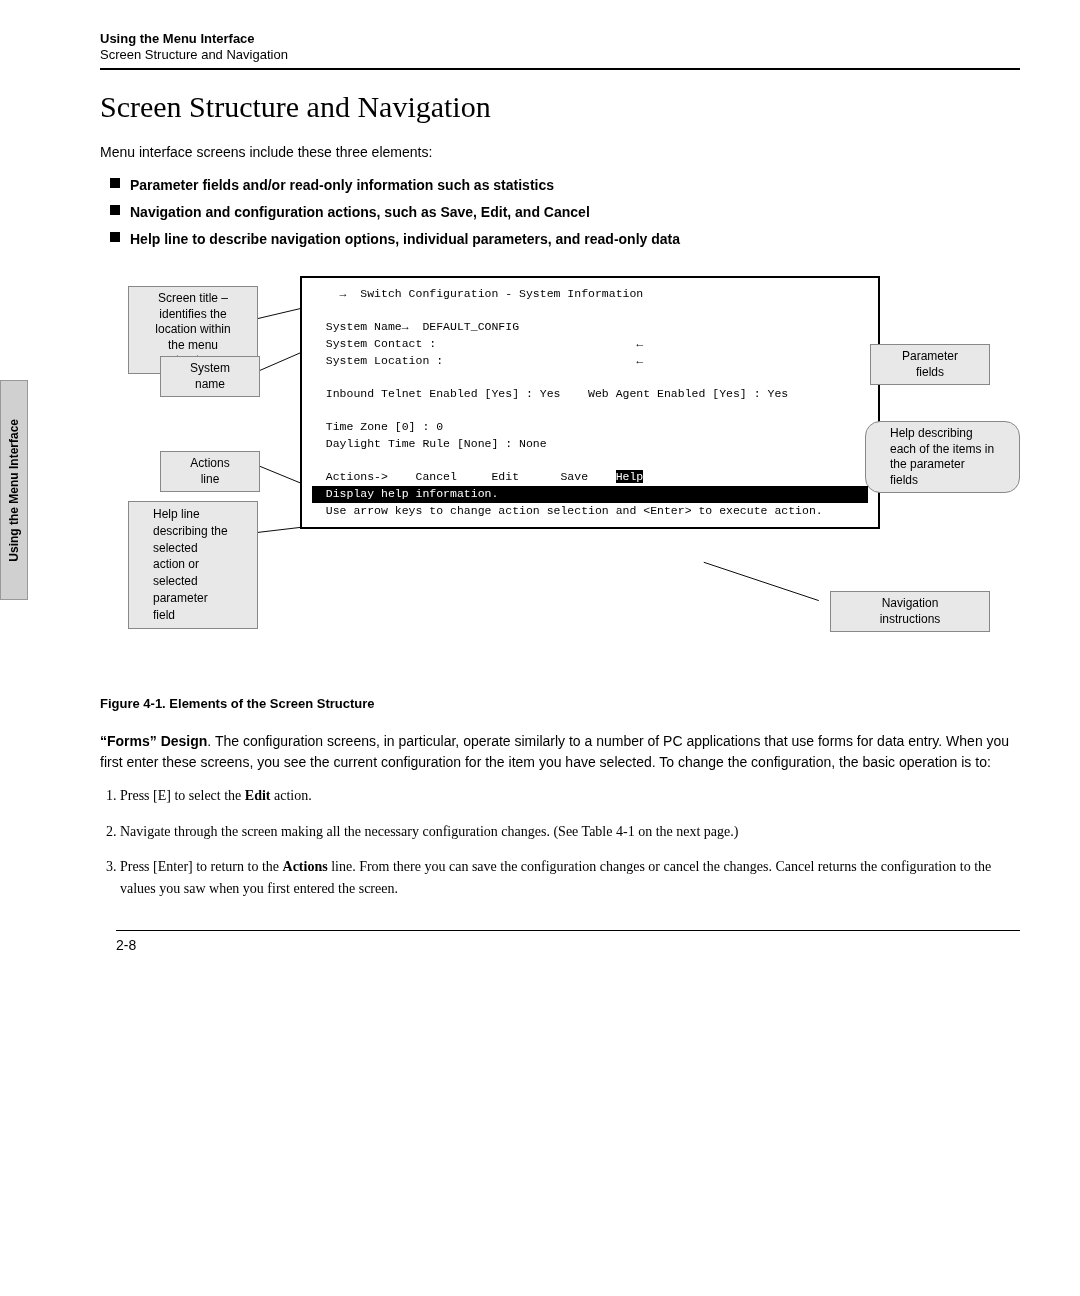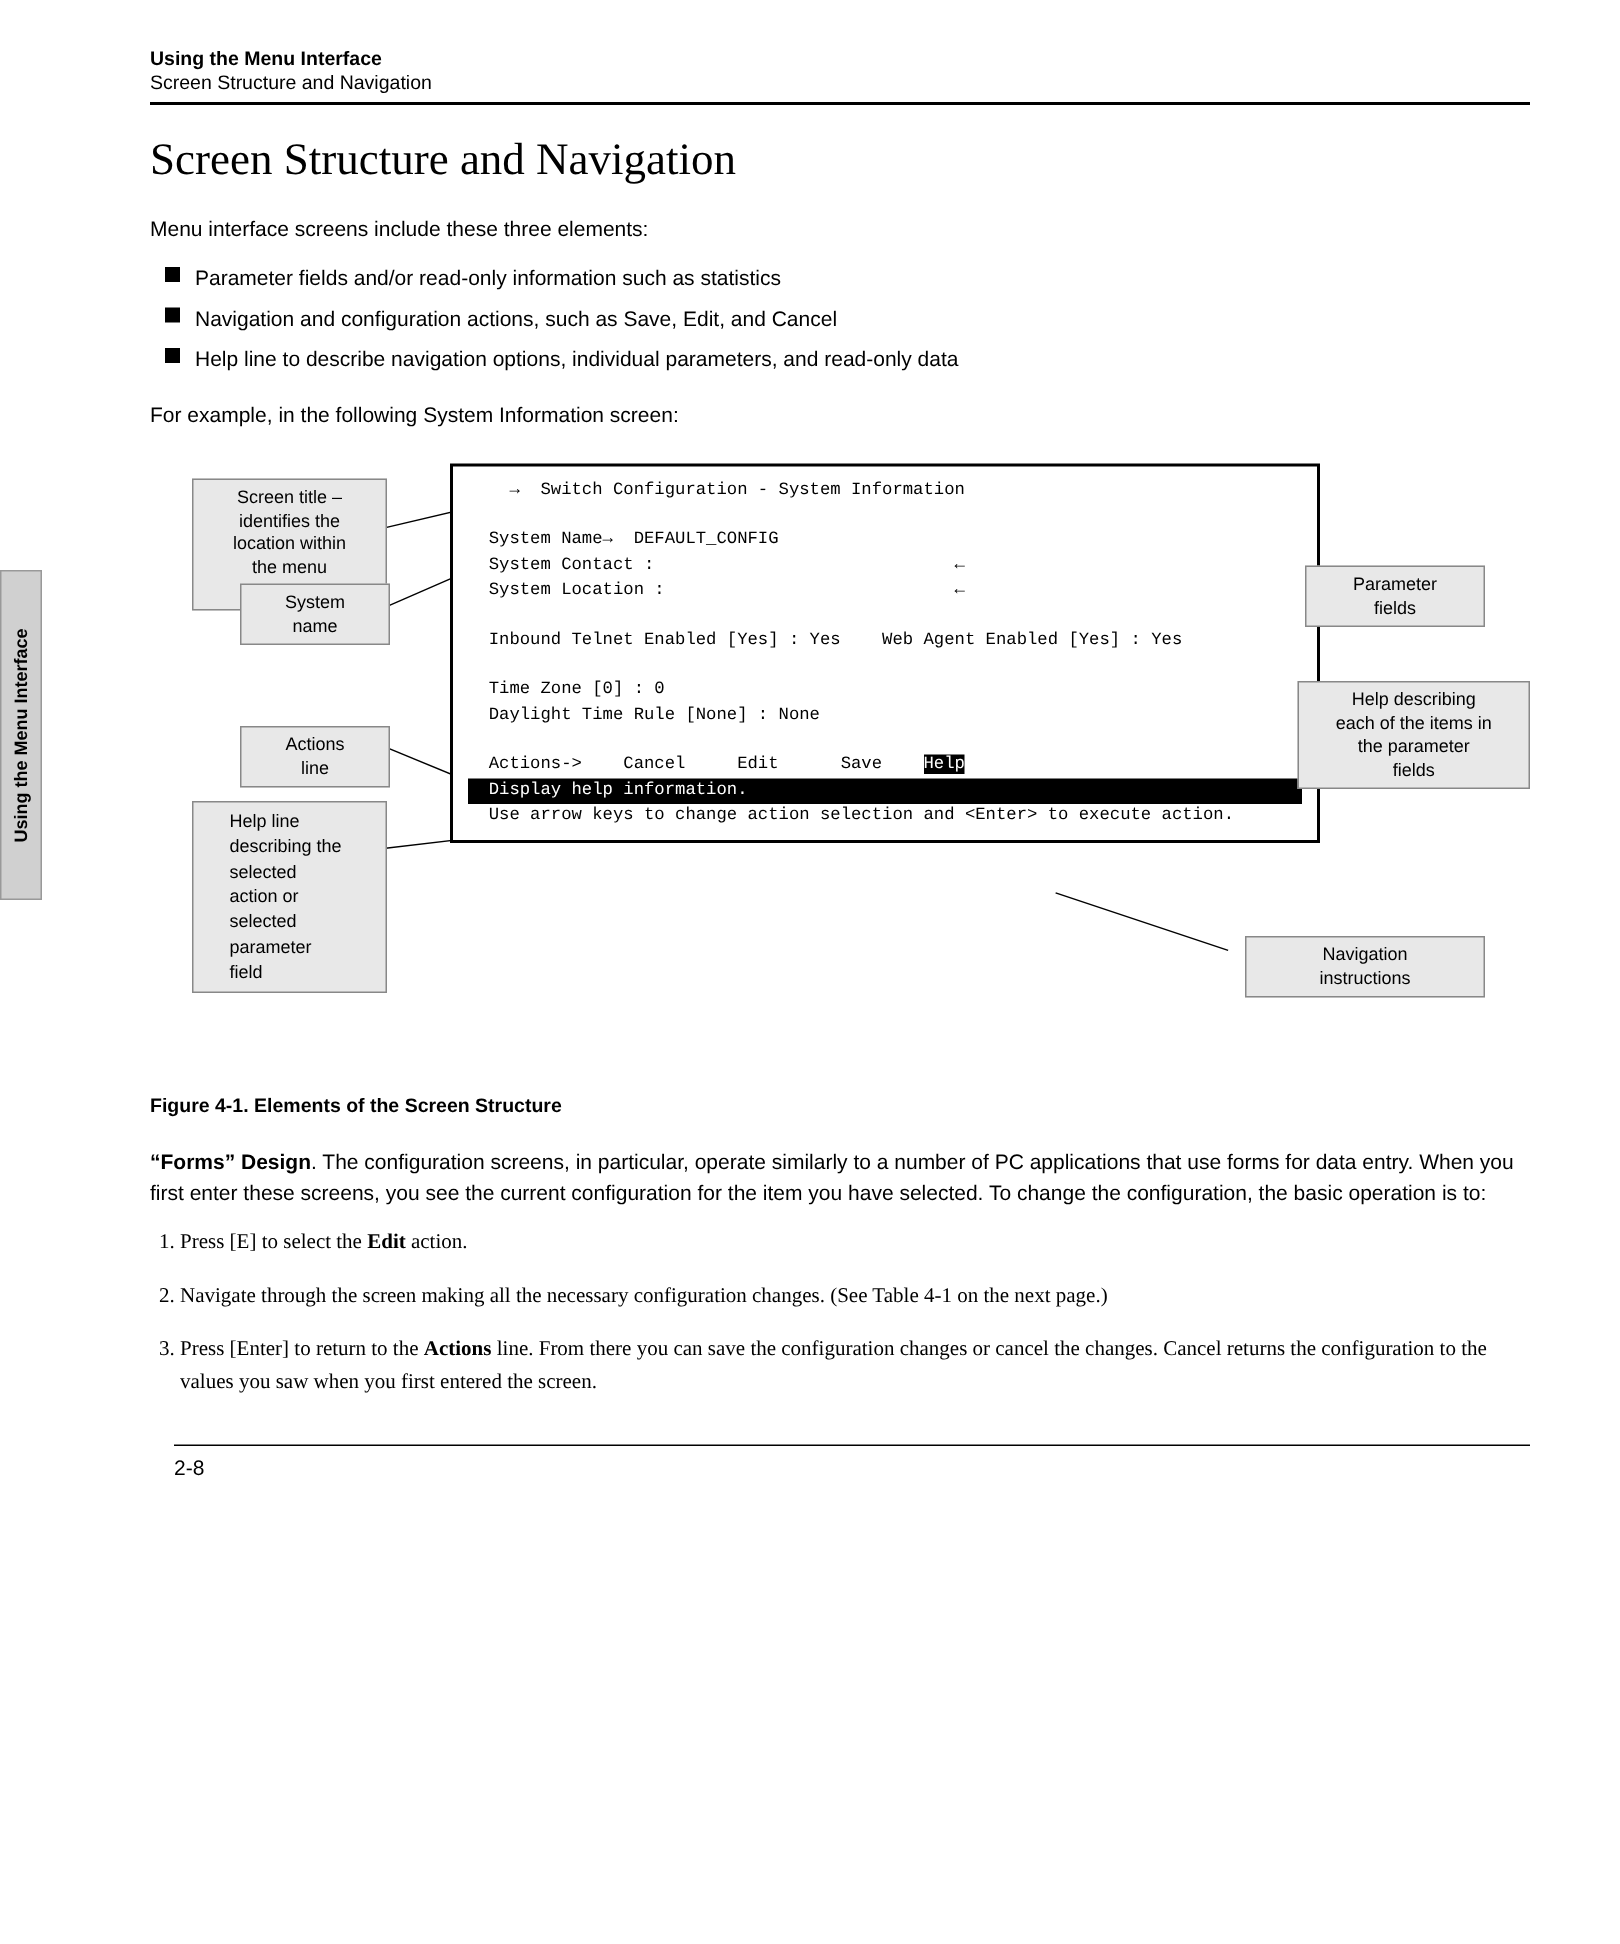--- a/index.html
+++ b/index.html
@@ -76,20 +76,21 @@
       list-style: none;
       margin-left: 10px;
       margin-bottom: 16px;
     }
     .bullet-list li {
       display: flex;
       align-items: flex-start;
       margin-bottom: 6px;
       font-size: 14px;
       line-height: 1.5;
+      font-weight: bold;
     }
     .bullet-list li .bullet-icon {
       margin-right: 10px;
       margin-top: 3px;
       flex-shrink: 0;
       width: 10px;
       height: 10px;
       background: #000;
       display: inline-block;
     }
@@ -201,21 +202,20 @@
     <li>
       <span class="bullet-icon"></span>
       <span>Navigation and configuration actions, such as Save, Edit, and Cancel</span>
     </li>
     <li>
       <span class="bullet-icon"></span>
       <span>Help line to describe navigation options, individual parameters, and read-only data</span>
     </li>
   </ul>
 
-  <p class="body-text">For example, in the following System Information screen:</p>
 
   <div class="diagram-wrapper">
 
     <svg class="diagram-svg" viewBox="0 0 960 420" xmlns="http://www.w3.org/2000/svg">
 
       <line x1="155" y1="48" x2="240" y2="28" stroke="#000" stroke-width="1"></line>
 
       <line x1="155" y1="105" x2="240" y2="68" stroke="#000" stroke-width="1"></line>
 
       <line x1="770" y1="93" x2="790" y2="82" stroke="#000" stroke-width="1"></line>
@@ -266,21 +266,21 @@
     </div>
 
     <div class="callout-box" style="left: 28px; top: 235px; width: 130px; text-align: left; line-height: 1.4;">
       <span>Help line
 describing the
 selected action
 or selected
 parameter field</span>
     </div>
 
-    <div class="callout-box" style="left: 765px; top: 155px; width: 155px; text-align: center;">
+    <div class="callout-box" style="left: 765px; top: 155px; width: 155px; text-align: left; border-radius: 15px;">
       <span>Help describing each of the
 items in the parameter fields</span>
     </div>
 
     <div class="callout-box" style="left: 730px; top: 325px; width: 160px;">
       <span>Navigation instructions</span>
     </div>
 
   </div>
 

